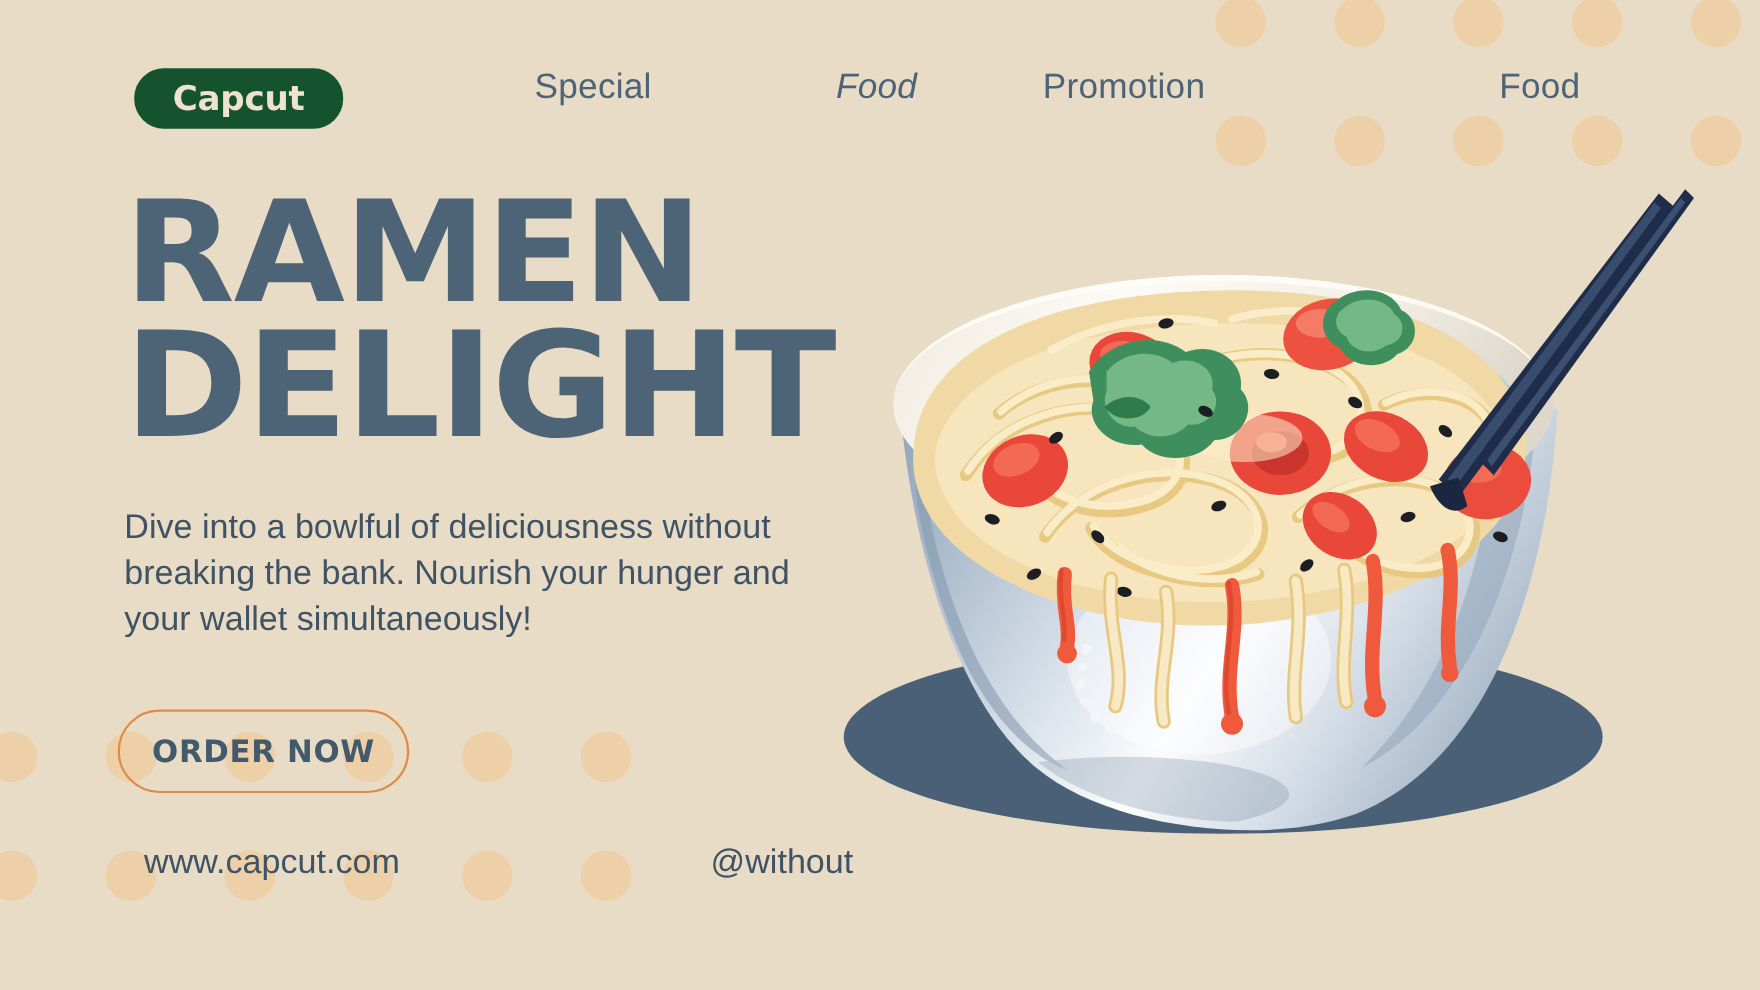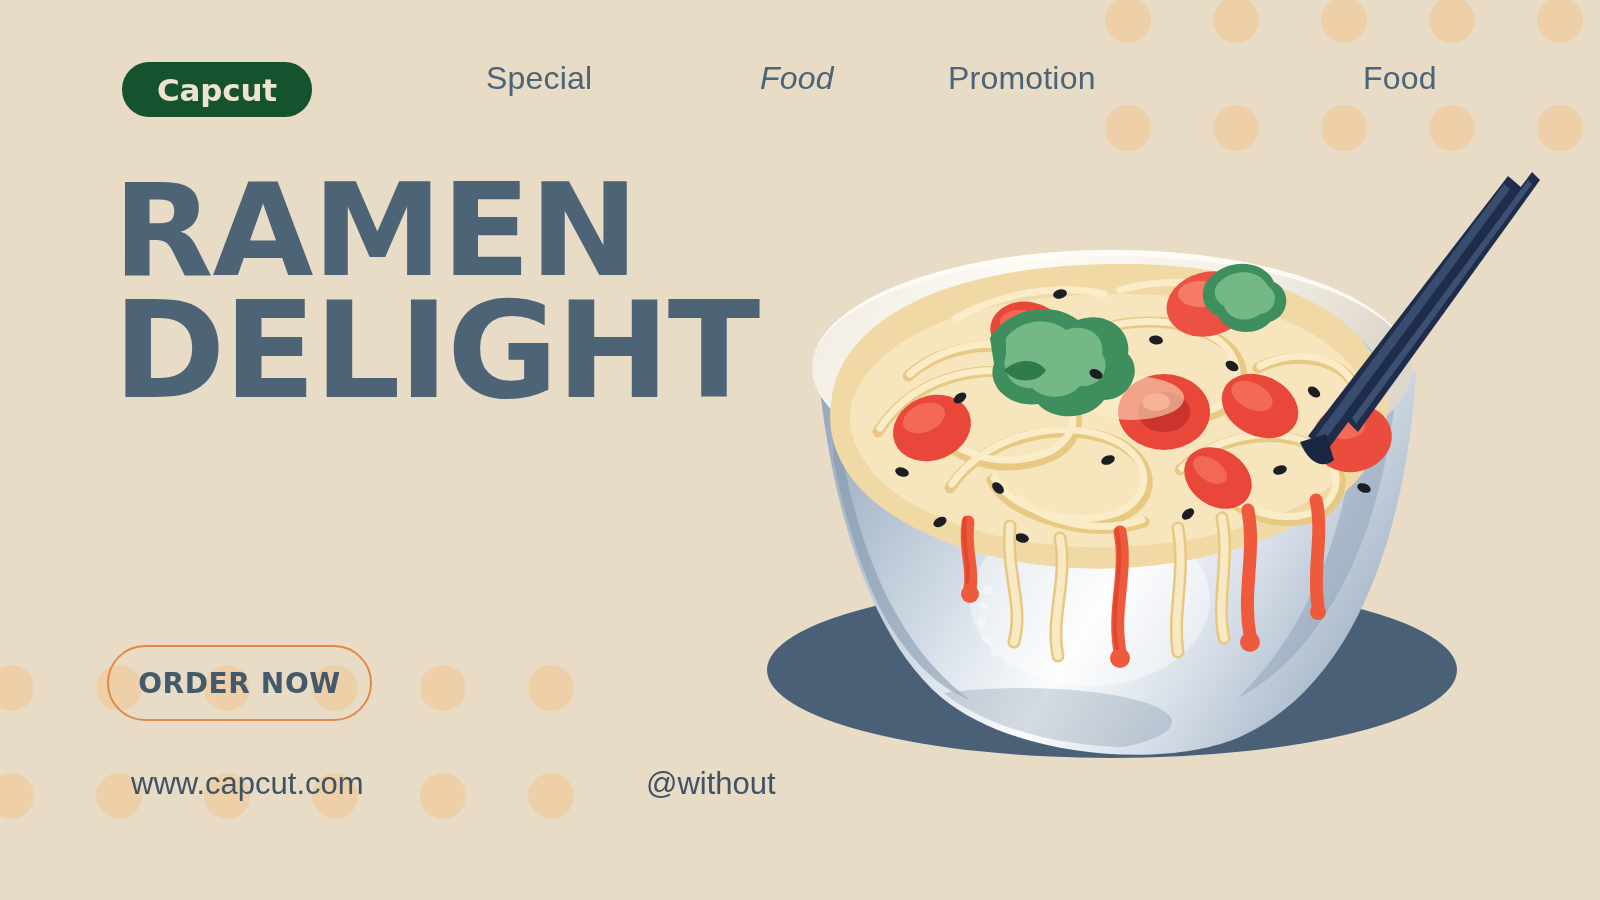--- a/index.html
+++ b/index.html
@@ -132,20 +132,21 @@
     <a class="nav-link" id="nav-promotion">Promotion</a>
     <a class="nav-link" id="nav-menu">Food</a>
   </nav>
 </header>
 
 <div id="hero-copy">
   <h1 id="headline">
     <span class="hl-line hl-line-1">RAMEN</span>
     <span class="hl-line hl-line-2">DELIGHT</span>
   </h1>
+  <p id="hero-subtext">Dive into a bowlful of deliciousness without breaking the bank. Nourish your hunger and your wallet simultaneously!</p>
 </div>
 
 <div id="order-now-button">
   <span class="cta-text">ORDER NOW</span>
 </div>
 
 <footer id="site-footer">
   <span class="footer-text" id="footer-website">www.capcut.com</span>
   <span class="footer-text" id="footer-handle">@without</span>
 </footer>

